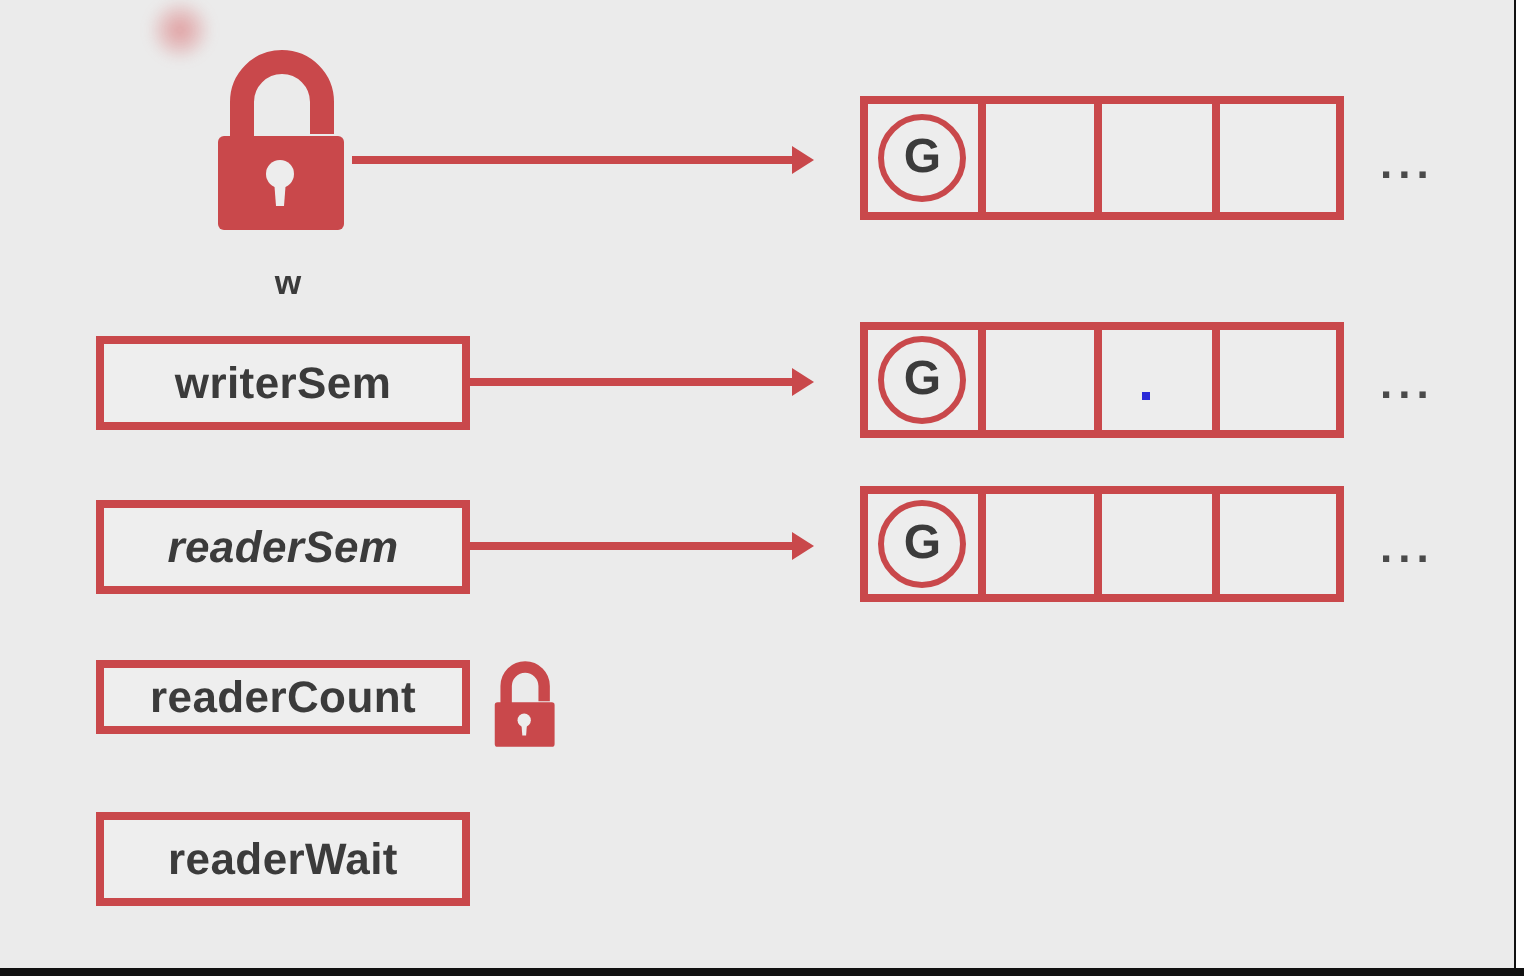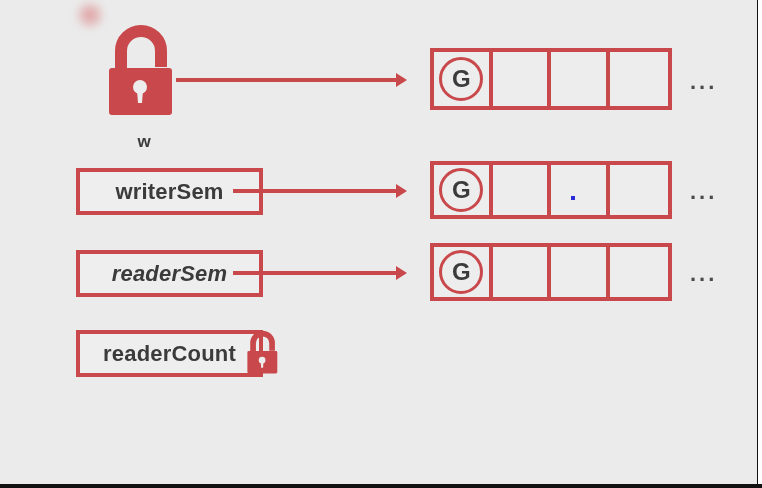--- a/index.html
+++ b/index.html
@@ -42,21 +42,20 @@
 
   
   .label-box {
     position: absolute;
     box-sizing: border-box;
     background: #eeeeee;
     border: 4px solid #c9484b;
     display: flex;
     align-items: center;
     justify-content: center;
-    margin-left: 28px;
   }
   .label-box .label-text {
     font-size: 22px;
     font-weight: bold;
     color: #3b3b3b;
     letter-spacing: 0.2px;
     white-space: nowrap;
   }
 
   
@@ -221,30 +220,33 @@
       <div class="token">
         <span class="token-text">G</span>
       </div>
     </div>
     <div class="queue-cell"></div>
     <div class="queue-cell"></div>
     <div class="queue-cell"></div>
   </div>
   <div class="ellipsis" style="left:690px; top:263px;">...</div>
 
-  <div class="label-box" style="left:48px; top:330px; width:187px; height:47px;">
+  <div class="label-box" style="left:48px; top:330px; width:187px; height:37px;">
     <span class="label-text">readerCount</span>
   </div>
 
   <div class="padlock" style="left:245px; top:328px;">
     <svg width="38" height="50" viewBox="0 0 80 100" aria-hidden="true">
       <path d="M17 48 L17 29 A20 20 0 0 1 57 29 L57 45" fill="none" stroke="#c9484b" stroke-width="12" stroke-linecap="butt"></path>
       <rect x="5" y="46" width="63" height="47" rx="3" fill="#c9484b"></rect>
       <circle cx="36" cy="65" r="7" fill="#ededed"></circle>
       <path d="M33 68 L39 68 L38 81 L34 81 Z" fill="#ededed"></path>
     </svg>
   </div>
 
+  <div class="label-box" style="left:48px; top:406px; width:187px; height:47px;">
+    <span class="label-text">readerWait</span>
+  </div>
 
   <div class="edge-right"></div>
   <div class="edge-bottom"></div>
 
 </div>
 
 </body></html>

